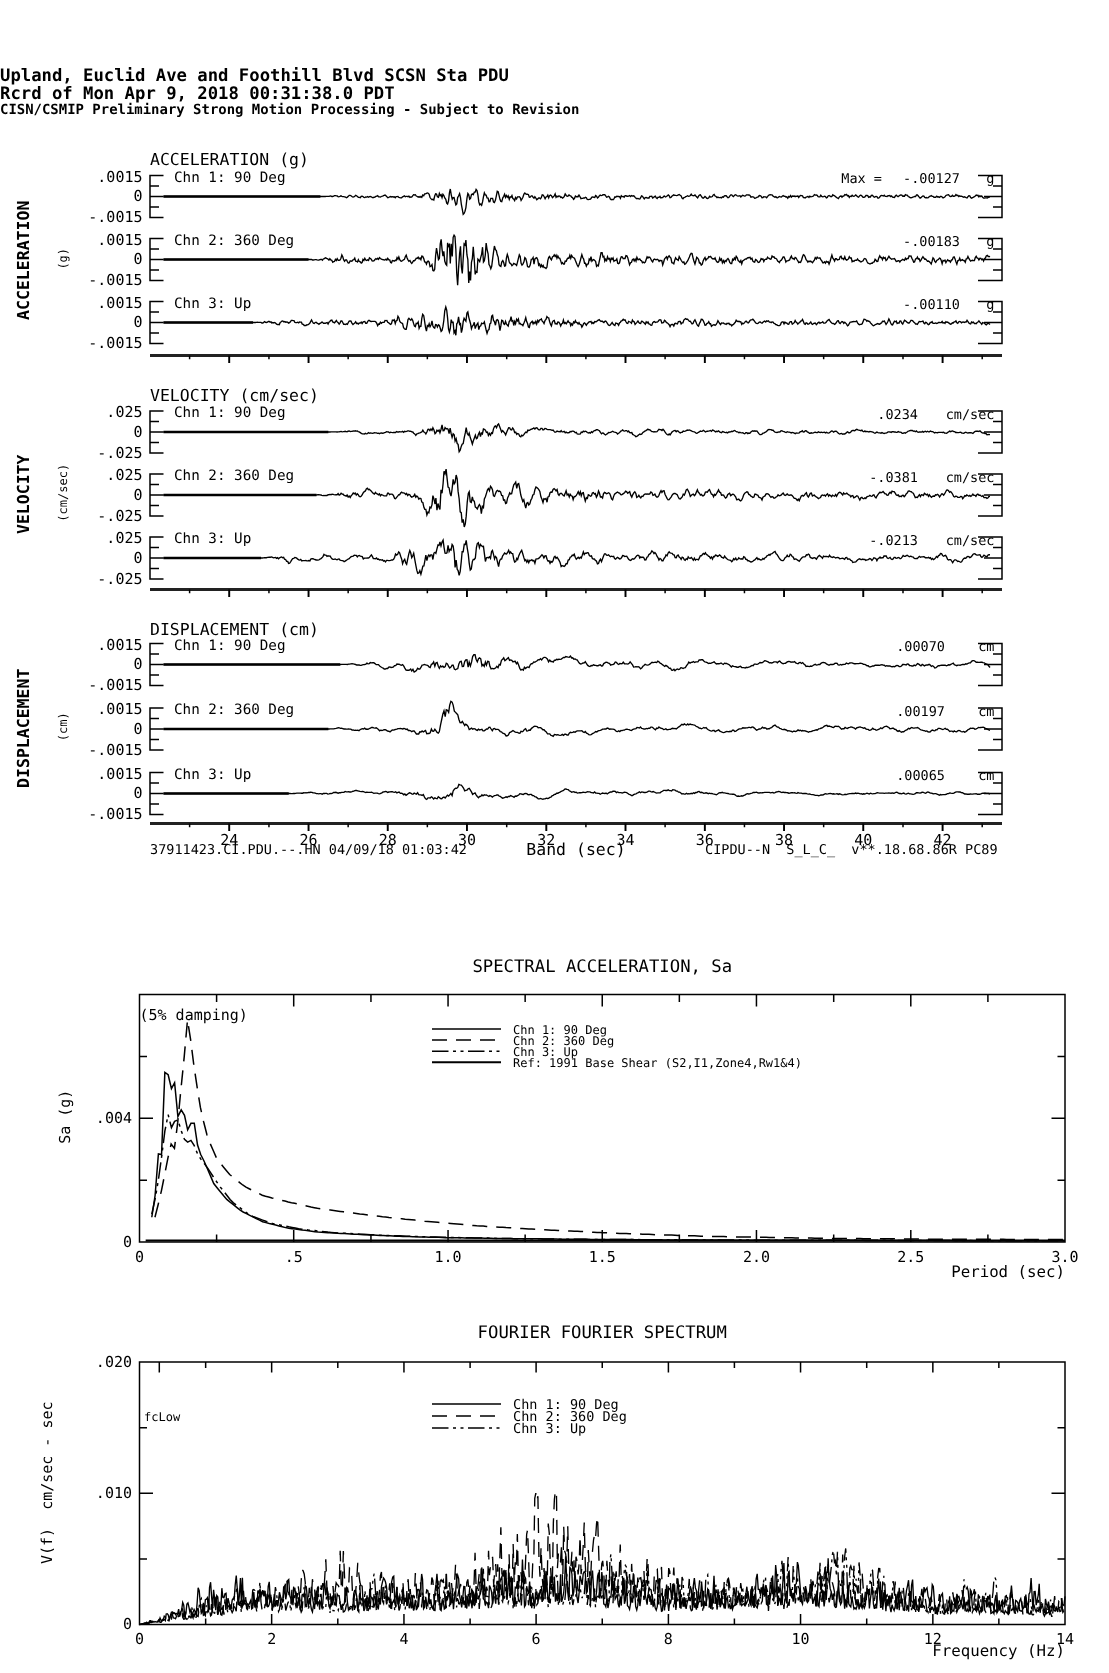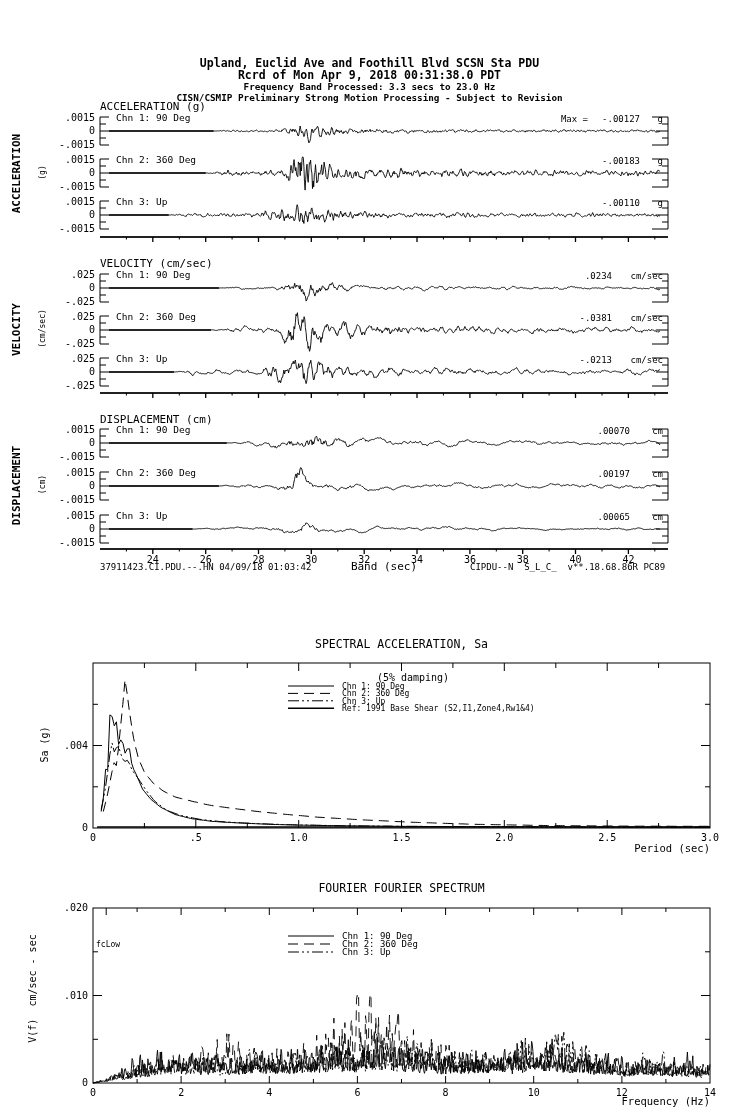--- a/index.html
+++ b/index.html
@@ -1,20 +1,20 @@
 <!DOCTYPE html>
 <html><head>
 <meta charset="utf-8">
 <style>
   *{margin:0;padding:0;box-sizing:border-box}
   html,body{background:#ffffff}
   .page{position:relative;width:739px;height:1115px;background:#fff;color:#000;
         font-family:"DejaVu Sans Mono",monospace;overflow:hidden}
   .abs{position:absolute;white-space:pre}
-  .hdr{position:absolute;top:57px;left:0;width:739px;text-align:center;line-height:1.05}
+  .hdr{position:absolute;top:44px;left:0;width:739px;line-height:1.05}
   .hdr .big{font-size:11.5px;font-weight:bold}
   .hdr .small{font-size:9.3px;font-weight:bold;line-height:1.2}
   .gtitle{position:absolute;left:100px;width:568px;text-align:left;
           font-size:11px;font-weight:normal;white-space:pre}
   .ctitle{position:absolute;left:93px;width:617px;text-align:center;
           font-size:11.5px;font-weight:normal;white-space:pre}
   .xlab{position:absolute;left:93px;width:617px;text-align:right;font-size:10.5px;white-space:pre}
   .vlabel{position:absolute;text-align:center;transform:rotate(-90deg);white-space:pre}
   .note{position:absolute;white-space:pre}
   svg{position:absolute;left:0;top:0;font-family:"DejaVu Sans Mono",monospace}
@@ -268,21 +268,20 @@
       <text x="342" y="939" font-size="9" text-anchor="start">Chn 1: 90 Deg</text>
       <path d="M288,944H334" fill="none" stroke="#000" stroke-width="1" stroke-dasharray="10,6"></path>
       <text x="342" y="947" font-size="9" text-anchor="start">Chn 2: 360 Deg</text>
       <path d="M288,952H334" fill="none" stroke="#000" stroke-width="1" stroke-dasharray="11,3,2,3,2,3"></path>
       <text x="342" y="955" font-size="9" text-anchor="start">Chn 3: Up</text>
     </svg>
 
   <div class="hdr">
     <div class="big">Upland, Euclid Ave and Foothill Blvd    SCSN Sta PDU</div>
     <div class="big">Rcrd of Mon Apr  9, 2018 00:31:38.0 PDT</div>
-    <div class="small">Frequency Band Processed: 3.3 secs to 23.0 Hz</div>
     <div class="small">CISN/CSMIP Preliminary Strong Motion Processing - Subject to Revision</div>
   </div>
 
   <div class="gtitle" style="top:100px">ACCELERATION (g)</div>
   <div class="gtitle" style="top:257px">VELOCITY (cm/sec)</div>
   <div class="gtitle" style="top:413px">DISPLACEMENT (cm)</div>
 
   <div class="vlabel" style="left:-54px;top:167px;width:140px;font-size:11px;font-weight:bold">ACCELERATION</div>
   <div class="vlabel" style="left:-8px;top:168px;width:100px;font-size:8px">(g)</div>
 
@@ -290,21 +289,21 @@
   <div class="vlabel" style="left:-8px;top:324px;width:100px;font-size:8px">(cm/sec)</div>
 
   <div class="vlabel" style="left:-54px;top:479px;width:140px;font-size:11px;font-weight:bold">DISPLACEMENT</div>
   <div class="vlabel" style="left:-8px;top:480px;width:100px;font-size:8px">(cm)</div>
 
   <div class="abs" style="left:100px;top:562px;font-size:9px">37911423.CI.PDU.--.HN 04/09/18 01:03:42</div>
   <div class="abs" style="left:100px;width:568px;text-align:center;top:560px;font-size:11px">Band (sec)</div>
   <div class="abs" style="left:470px;top:562px;font-size:9px">CIPDU--N  S_L_C_  v**.18.68.86R PC89</div>
 
   <div class="ctitle" style="top:637px">SPECTRAL ACCELERATION, Sa</div>
-  <div class="abs" style="left:108px;width:610px;text-align:center;top:672px;font-size:10px">(5% damping)</div>
+  <div class="abs" style="left:93px;width:610px;text-align:left;top:672px;font-size:10px">(5% damping)</div>
   <div class="vlabel" style="left:-16px;top:739px;width:120px;font-size:10px">Sa (g)</div>
   <div class="xlab" style="top:842px">Period (sec)</div>
 
   <div class="ctitle" style="top:881px">FOURIER FOURIER SPECTRUM</div>
   <div class="note" style="left:96px;top:940px;font-size:8px">fcLow</div>
   <div class="vlabel" style="left:-53px;top:983px;width:170px;font-size:10px">V(f)  cm/sec - sec</div>
   <div class="xlab" style="top:1095px">Frequency (Hz)</div>
 
 </div>
 

